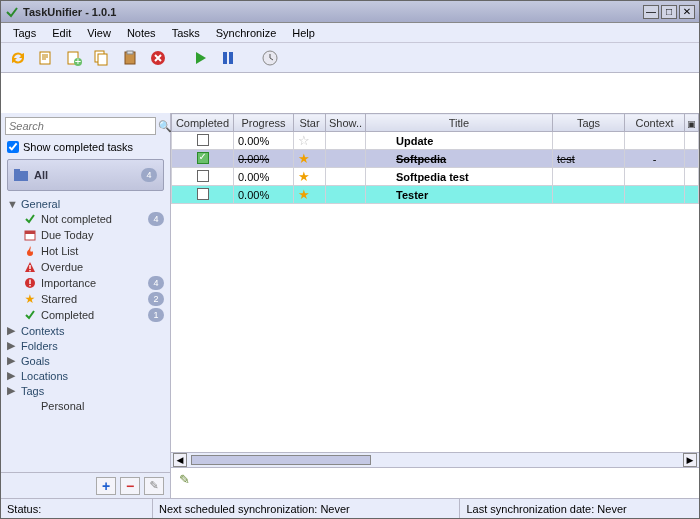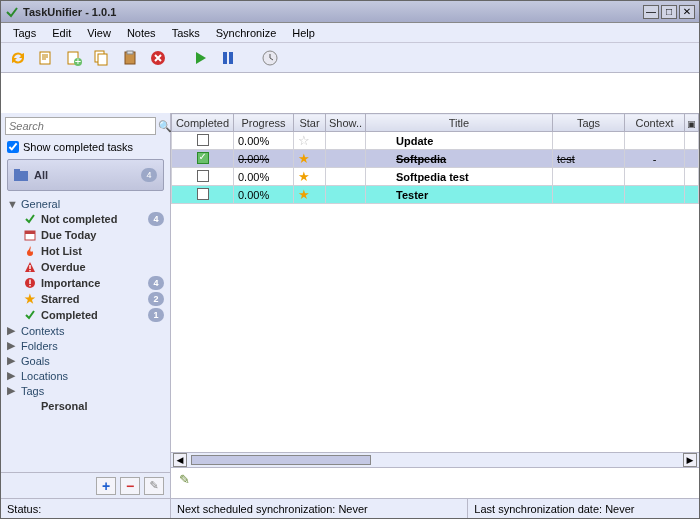--- a/index.html
+++ b/index.html
@@ -20,21 +20,21 @@
 .searchrow .sbtn { width: 16px; height: 16px; display:flex;align-items:center;justify-content:center; cursor:pointer; }
 .chkrow { display: flex; align-items: center; padding: 2px 6px; gap: 4px; }
 .chkrow input { width:12px;height:12px; }
 .allrow { margin: 4px 6px; height: 32px; background: linear-gradient(#d8dcf0,#c0c4dc); border: 1px solid #9ca0b8; border-radius: 2px; display: flex; align-items: center; padding: 14px 6px; gap: 6px; cursor:pointer; }
 .allrow .lab { flex: 1; font-weight: bold; color: #334; }
 .badge { min-width: 16px; height: 14px; border-radius: 7px; background: #9ca8c8; color: #fff; font-size: 9px; display: flex; align-items: center; justify-content: center; padding: 0 4px; }
 .tree { flex: 1; overflow: auto; padding: 2px 0; }
 .tnode { display: flex; align-items: center; padding: 1px 6px; gap: 4px; cursor:pointer; }
 .tnode .exp { width: 10px; color: #666; }
 .tnode .tlabel { flex: 1; color: #2a4a6a; }
-.tleaf { display: flex; align-items: center; padding: 1px 6px 1px 22px; gap: 4px; cursor:pointer;font-weight:bold; }
+.tleaf { display: flex; align-items: center; padding: 1px 6px 1px 22px; gap: 4px; cursor:pointer; }
 .tleaf .ic { width: 14px; height: 14px; display:flex;align-items:center;justify-content:center; }
 .tleaf .ll { flex: 1; color: #333; }
 .sb-actions { height: 26px; border-top: 1px solid #b8b8c8; display: flex; align-items: center; justify-content: flex-end; padding: 0 6px; gap: 4px; }
 .sb-actions .ab { width: 20px; height: 18px; border: 1px solid #aaa; background: #f4f4fa; display:flex;align-items:center;justify-content:center; cursor:pointer; }
 .main { flex: 1; display: flex; flex-direction: column; min-width: 0; }
 .gridwrap { flex: 1; overflow: auto; position: relative; background:#fff; }
 .grid { width: 100%; border-collapse: collapse; table-layout: fixed; }
 .grid th { background: linear-gradient(#f0f2fa,#d8dcec); border: 1px solid #b0b0c0; height: 18px; font-weight: normal; color: #333; padding: 0 2px; overflow:hidden; white-space:nowrap; text-overflow:ellipsis; }
 .grid td { border: 1px solid #d0d0d8; height: 18px; padding: 0 4px; overflow:hidden; white-space:nowrap; }
 .grid tr.row1 td { background: #fff; }
@@ -47,21 +47,21 @@
 .chkg::after { content:"✓"; color:#fff; font-size:10px; position:absolute; top:-2px; left:1px; }
 .strike { text-decoration: line-through; }
 .hsplit { height: 16px; background: #e8ecfa; border-top:1px solid #b8b8c8; border-bottom:1px solid #b8b8c8; display:flex; align-items:center; }
 .hsplit .ar { width:14px; height:14px; border:1px solid #888; background:#f0f0f8; margin:0 2px; display:flex;align-items:center;justify-content:center; font-size:9px; cursor:pointer; }
 .hsplit .bar { flex:0 0 180px; height:10px; background:#c4c8e4; border:1px solid #888; margin-left:2px; }
 .hsplit .sp { flex:1; }
 .detail { height: 30px; background:#fff; padding: 4px 8px; }
 .detail .pen { color:#6a8a3a; font-size:13px; }
 .statusbar { height: 20px; background:#e8ecfa; border-top:1px solid #b8b8c8; display:flex; }
 .statusbar .cell { border-right:1px solid #b8b8c8; padding: 2px 6px; display:flex; align-items:center; }
-.statusbar .c1 { width: 170px; }
+.statusbar .c1 { width: 152px; }
 .statusbar .c2 { flex: 1.3; }
 .statusbar .c3 { flex: 1; border-right:none; }
 col.c-comp{width:62px}col.c-prog{width:60px}col.c-star{width:32px}col.c-show{width:40px}col.c-title{}col.c-tags{width:72px}col.c-ctx{width:60px}col.c-end{width:14px}
 </style>
 </head>
 <body>
 
 <div class="titlebar">
   <svg class="ico" viewBox="0 0 14 14">
       <path d="M2 7 L6 11 L12 3" stroke="#2a8a2a" stroke-width="2" fill="none"></path>

